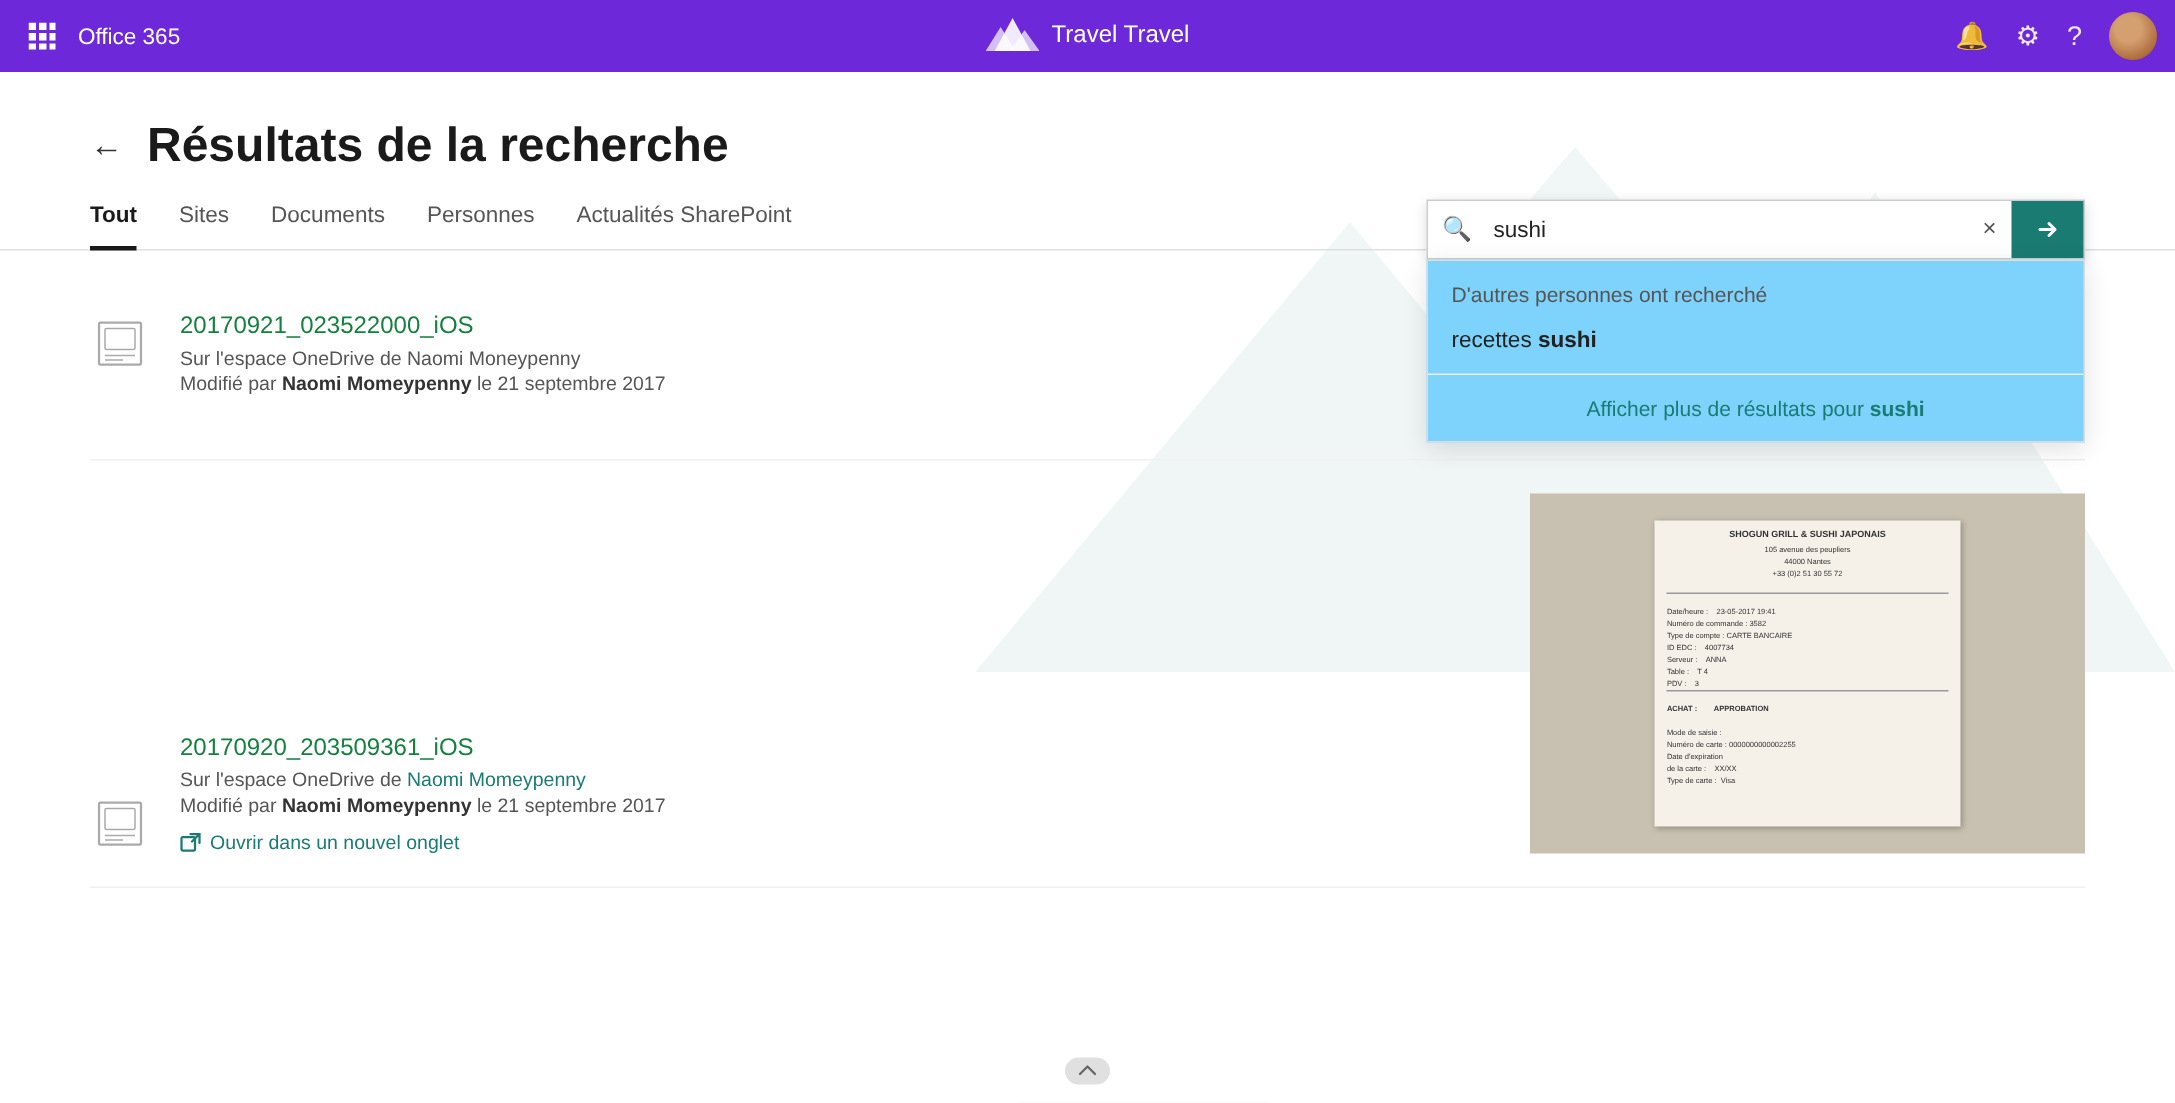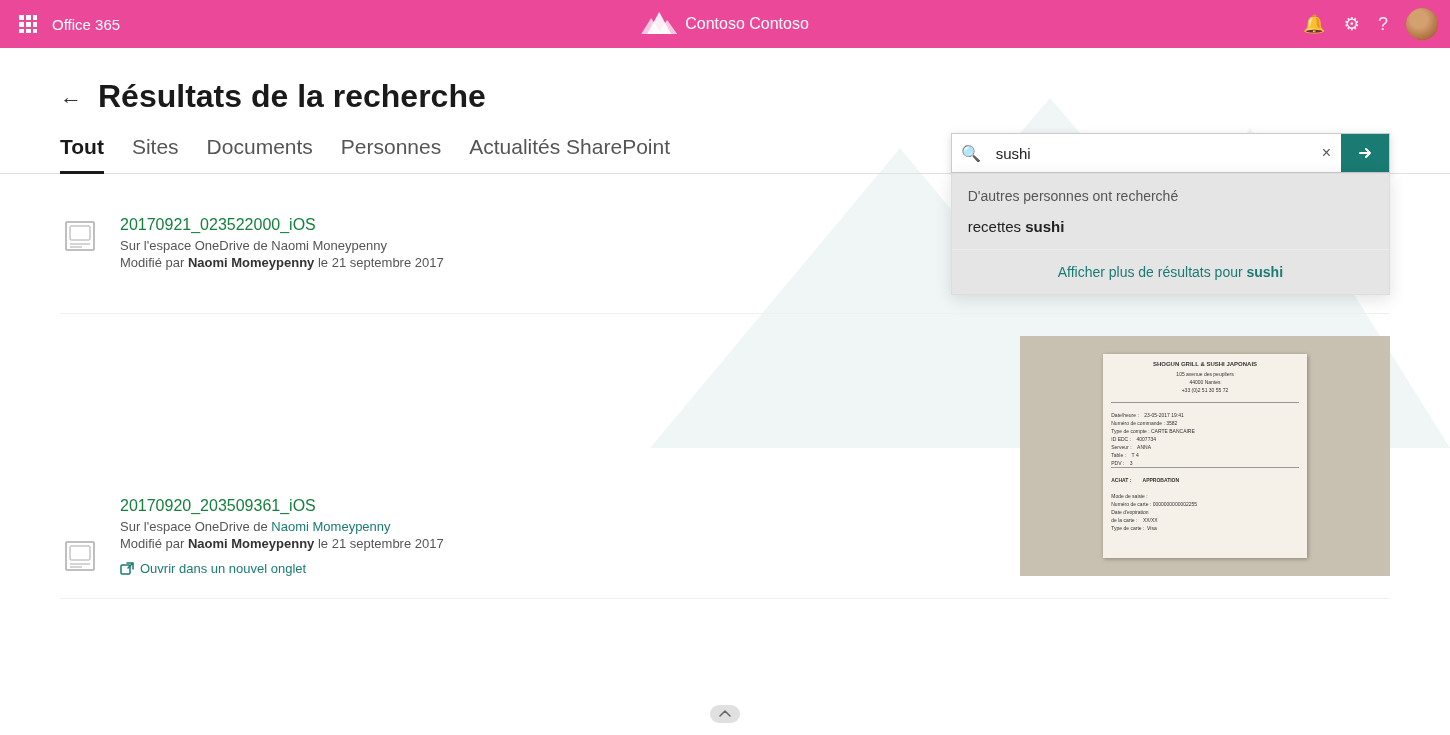--- a/index.html
+++ b/index.html
@@ -1,20 +1,20 @@
 <!DOCTYPE html>
 <html><head>
   <meta charset="utf-8">
   <style>
     * { box-sizing: border-box; margin: 0; padding: 0; }
     body { font-family: 'Segoe UI', Tahoma, Geneva, Verdana, sans-serif; background: #f3f3f3; overflow: hidden; }
 
     
     .topnav {
-      background: #ec4899;
+      background: #6d28d9;
       height: 48px;
       display: flex;
       align-items: center;
       padding: 0 12px;
       position: relative;
       z-index: 100;
     }
     .topnav-waffle {
       width: 32px; height: 32px;
       display: flex; align-items: center; justify-content: center;
@@ -107,21 +107,21 @@
     .search-go-btn {
       background: #1a7b73; border: none; cursor: pointer;
       padding: 11px 16px; color: white; font-size: 18px;
       display: flex; align-items: center; justify-content: center;
     }
 
     
     .search-dropdown {
       position: absolute;
       top: 100%; left: 0; right: 0;
-      background: #e5e5e5;
+      background: #7dd3fc;
       border: 1px solid #ddd;
       box-shadow: 0 4px 16px rgba(0,0,0,0.12);
       z-index: 300;
     }
     .dropdown-header {
       padding: 14px 16px 8px 16px;
       font-size: 14px; color: #555;
     }
     .dropdown-suggestion {
       padding: 6px 16px 14px 16px;
@@ -137,21 +137,21 @@
     }
 
     
     .tabs-row {
       padding: 20px 60px 0 60px;
       display: flex; gap: 28px;
       border-bottom: 1px solid #e0e0e0;
       position: relative; z-index: 10;
     }
     .tab-item {
-      font-size: 21px; color: #555;
+      font-size: 15px; color: #555;
       padding-bottom: 12px;
       cursor: pointer;
       border-bottom: 3px solid transparent;
       margin-bottom: -1px;
     }
     .tab-item.active {
       color: #1a1a1a; font-weight: 600;
       border-bottom: 3px solid #1a1a1a;
     }
 
@@ -259,21 +259,21 @@
     </svg>
   </div>
   <span class="topnav-appname">Office 365</span>
 
   <div class="topnav-brand">
     <svg viewBox="0 0 36 28" fill="white">
       <polygon points="18,2 30,24 6,24" fill="white" opacity="0.9"></polygon>
       <polygon points="10,8 20,24 0,24" fill="white" opacity="0.7"></polygon>
       <polygon points="26,10 36,24 16,24" fill="white" opacity="0.7"></polygon>
     </svg>
-    <span>Contoso Contoso</span>
+    <span>Travel Travel</span>
   </div>
 
   <div class="topnav-icons">
     <span class="topnav-icon">🔔</span>
     <span class="topnav-icon">⚙</span>
     <span class="topnav-icon">?</span>
     <div class="avatar">
       <div class="avatar-img"></div>
     </div>
   </div>

